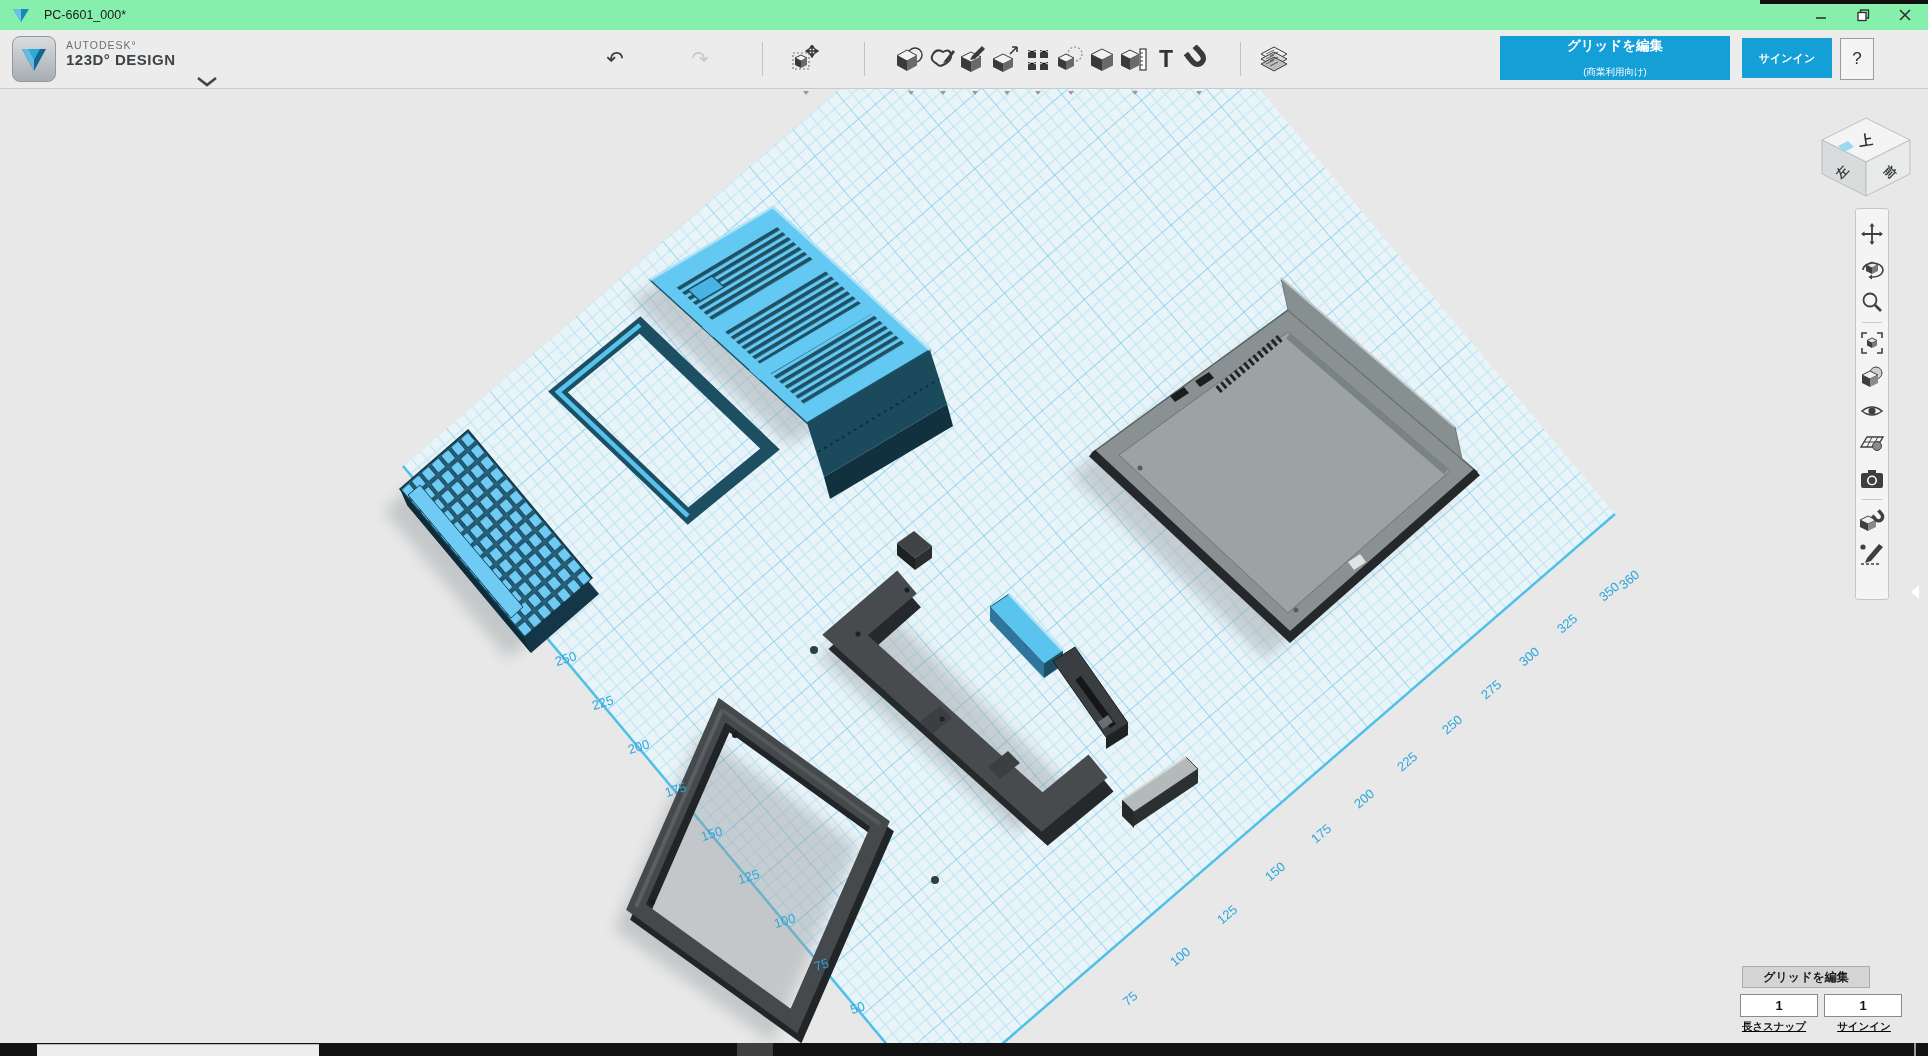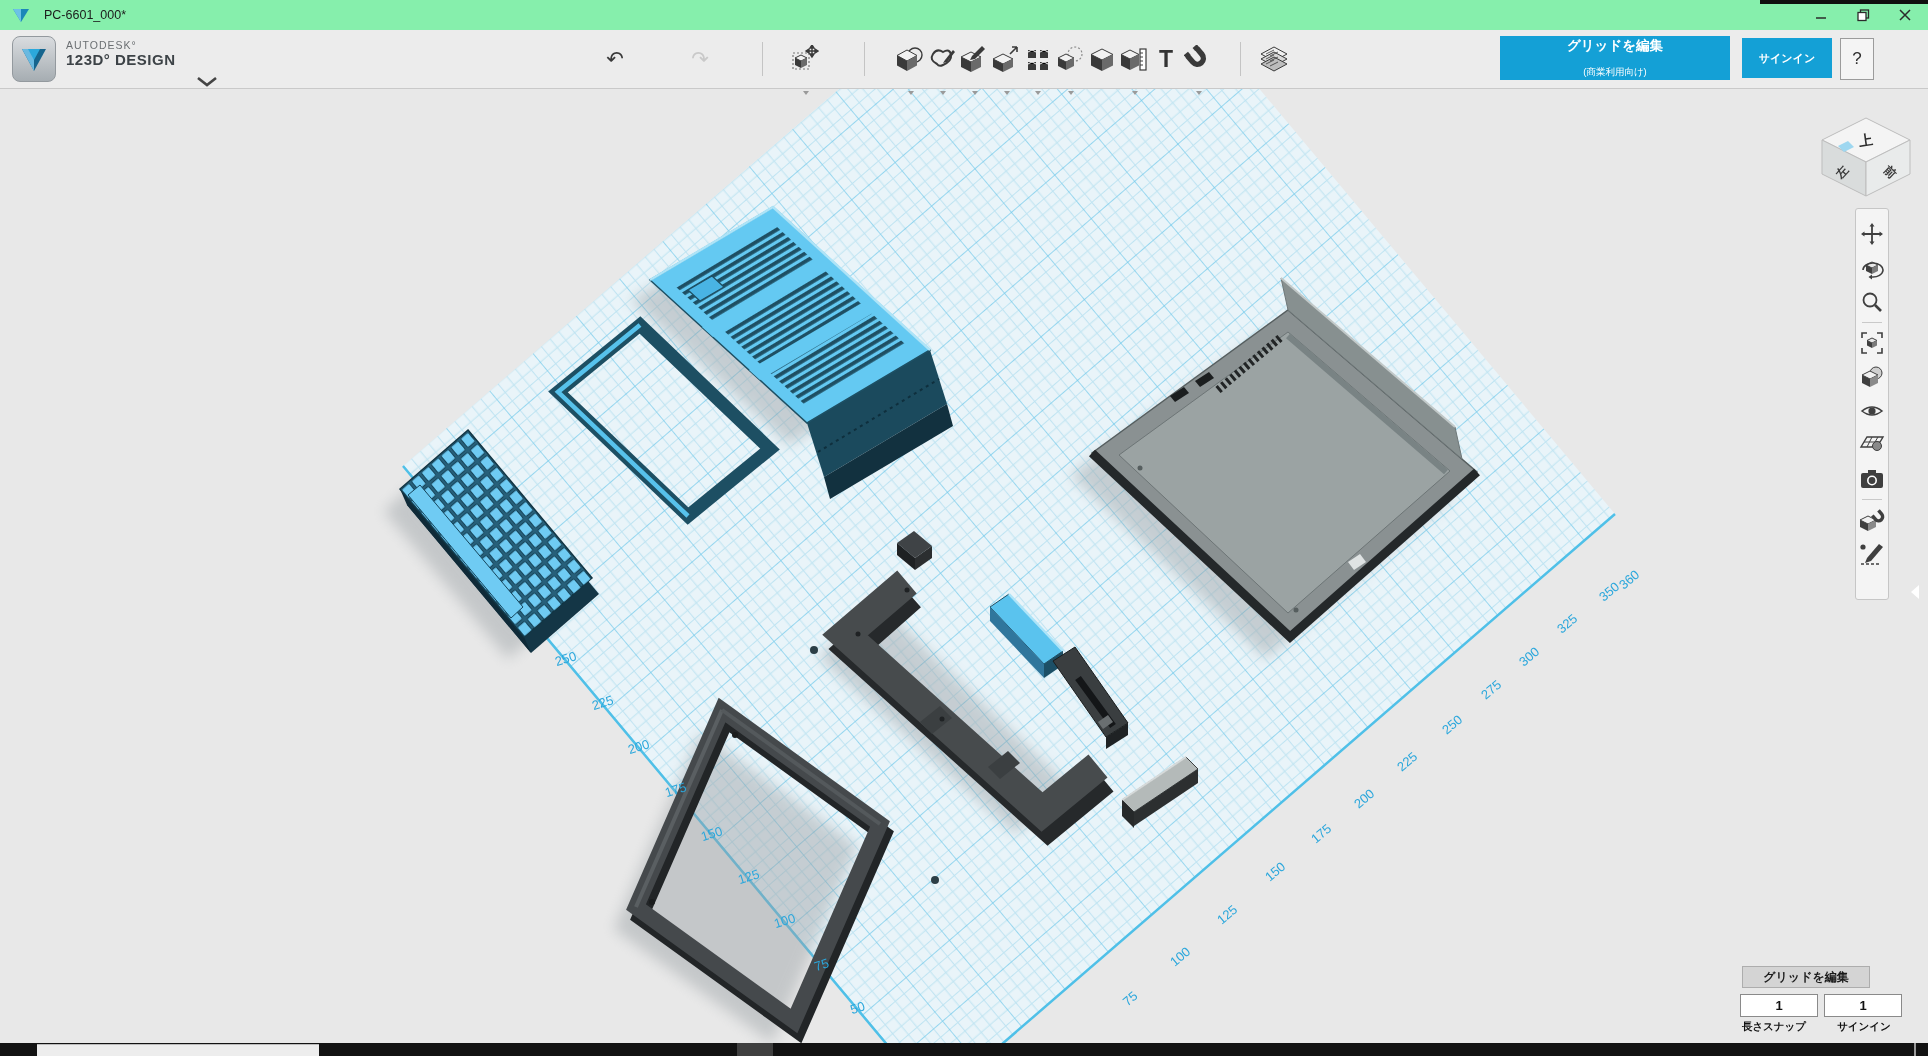--- a/index.html
+++ b/index.html
@@ -44,21 +44,21 @@
   #edge-blue{position:absolute;left:1918px;top:512px;width:10px;height:531px;background:#0ba3dc;}
   #edge-arrow{position:absolute;left:1911px;top:585px;width:0;height:0;border-top:7px solid transparent;
     border-bottom:7px solid transparent;border-right:8px solid #ffffff;z-index:21;cursor:pointer;}
   
   #grid-panel{position:absolute;left:1740px;top:966px;width:158px;z-index:20;}
   #grid-edit-btn{width:126px;height:20px;margin-left:2px;background:#d4d4d4;border:1px solid #adadad;
     font-size:12px;font-weight:bold;color:#1a1a1a;text-align:center;line-height:20px;cursor:pointer;}
   .snaprow{display:flex;gap:6px;margin-top:6px;}
   .snap-input{width:72px;height:19px;border:1px solid #8a8a8a;background:#ffffff;text-align:center;
     font-size:13px;font-weight:bold;color:#111;font-family:"Liberation Sans",sans-serif;}
-  .snaplabels{display:flex;gap:22px;margin-top:3px;}
+  .snaplabels{display:flex;gap:22px;margin-top:3px;text-decoration:underline;}
   .snaplabel{width:76px;text-align:center;font-size:10.5px;font-weight:bold;color:#111;}
   
   #taskbar{position:absolute;left:0;top:1043px;width:1928px;height:13px;background:#121212;z-index:40;}
   #tb-light{position:absolute;left:37px;top:1px;width:282px;height:12px;background:#ededed;border-top:1px solid #bbb;}
   #tb-dark{position:absolute;left:737px;top:0;width:36px;height:13px;background:#3f3f3f;}
   #tb-line{position:absolute;left:1914px;top:0;width:2px;height:13px;background:#9a9a9a;}
   
   #scene{position:absolute;left:0;top:0;z-index:5;}
   .gridlabel{font-size:13px;fill:#2ba7dc;text-anchor:middle;font-family:"Liberation Sans",sans-serif;}
 </style>

